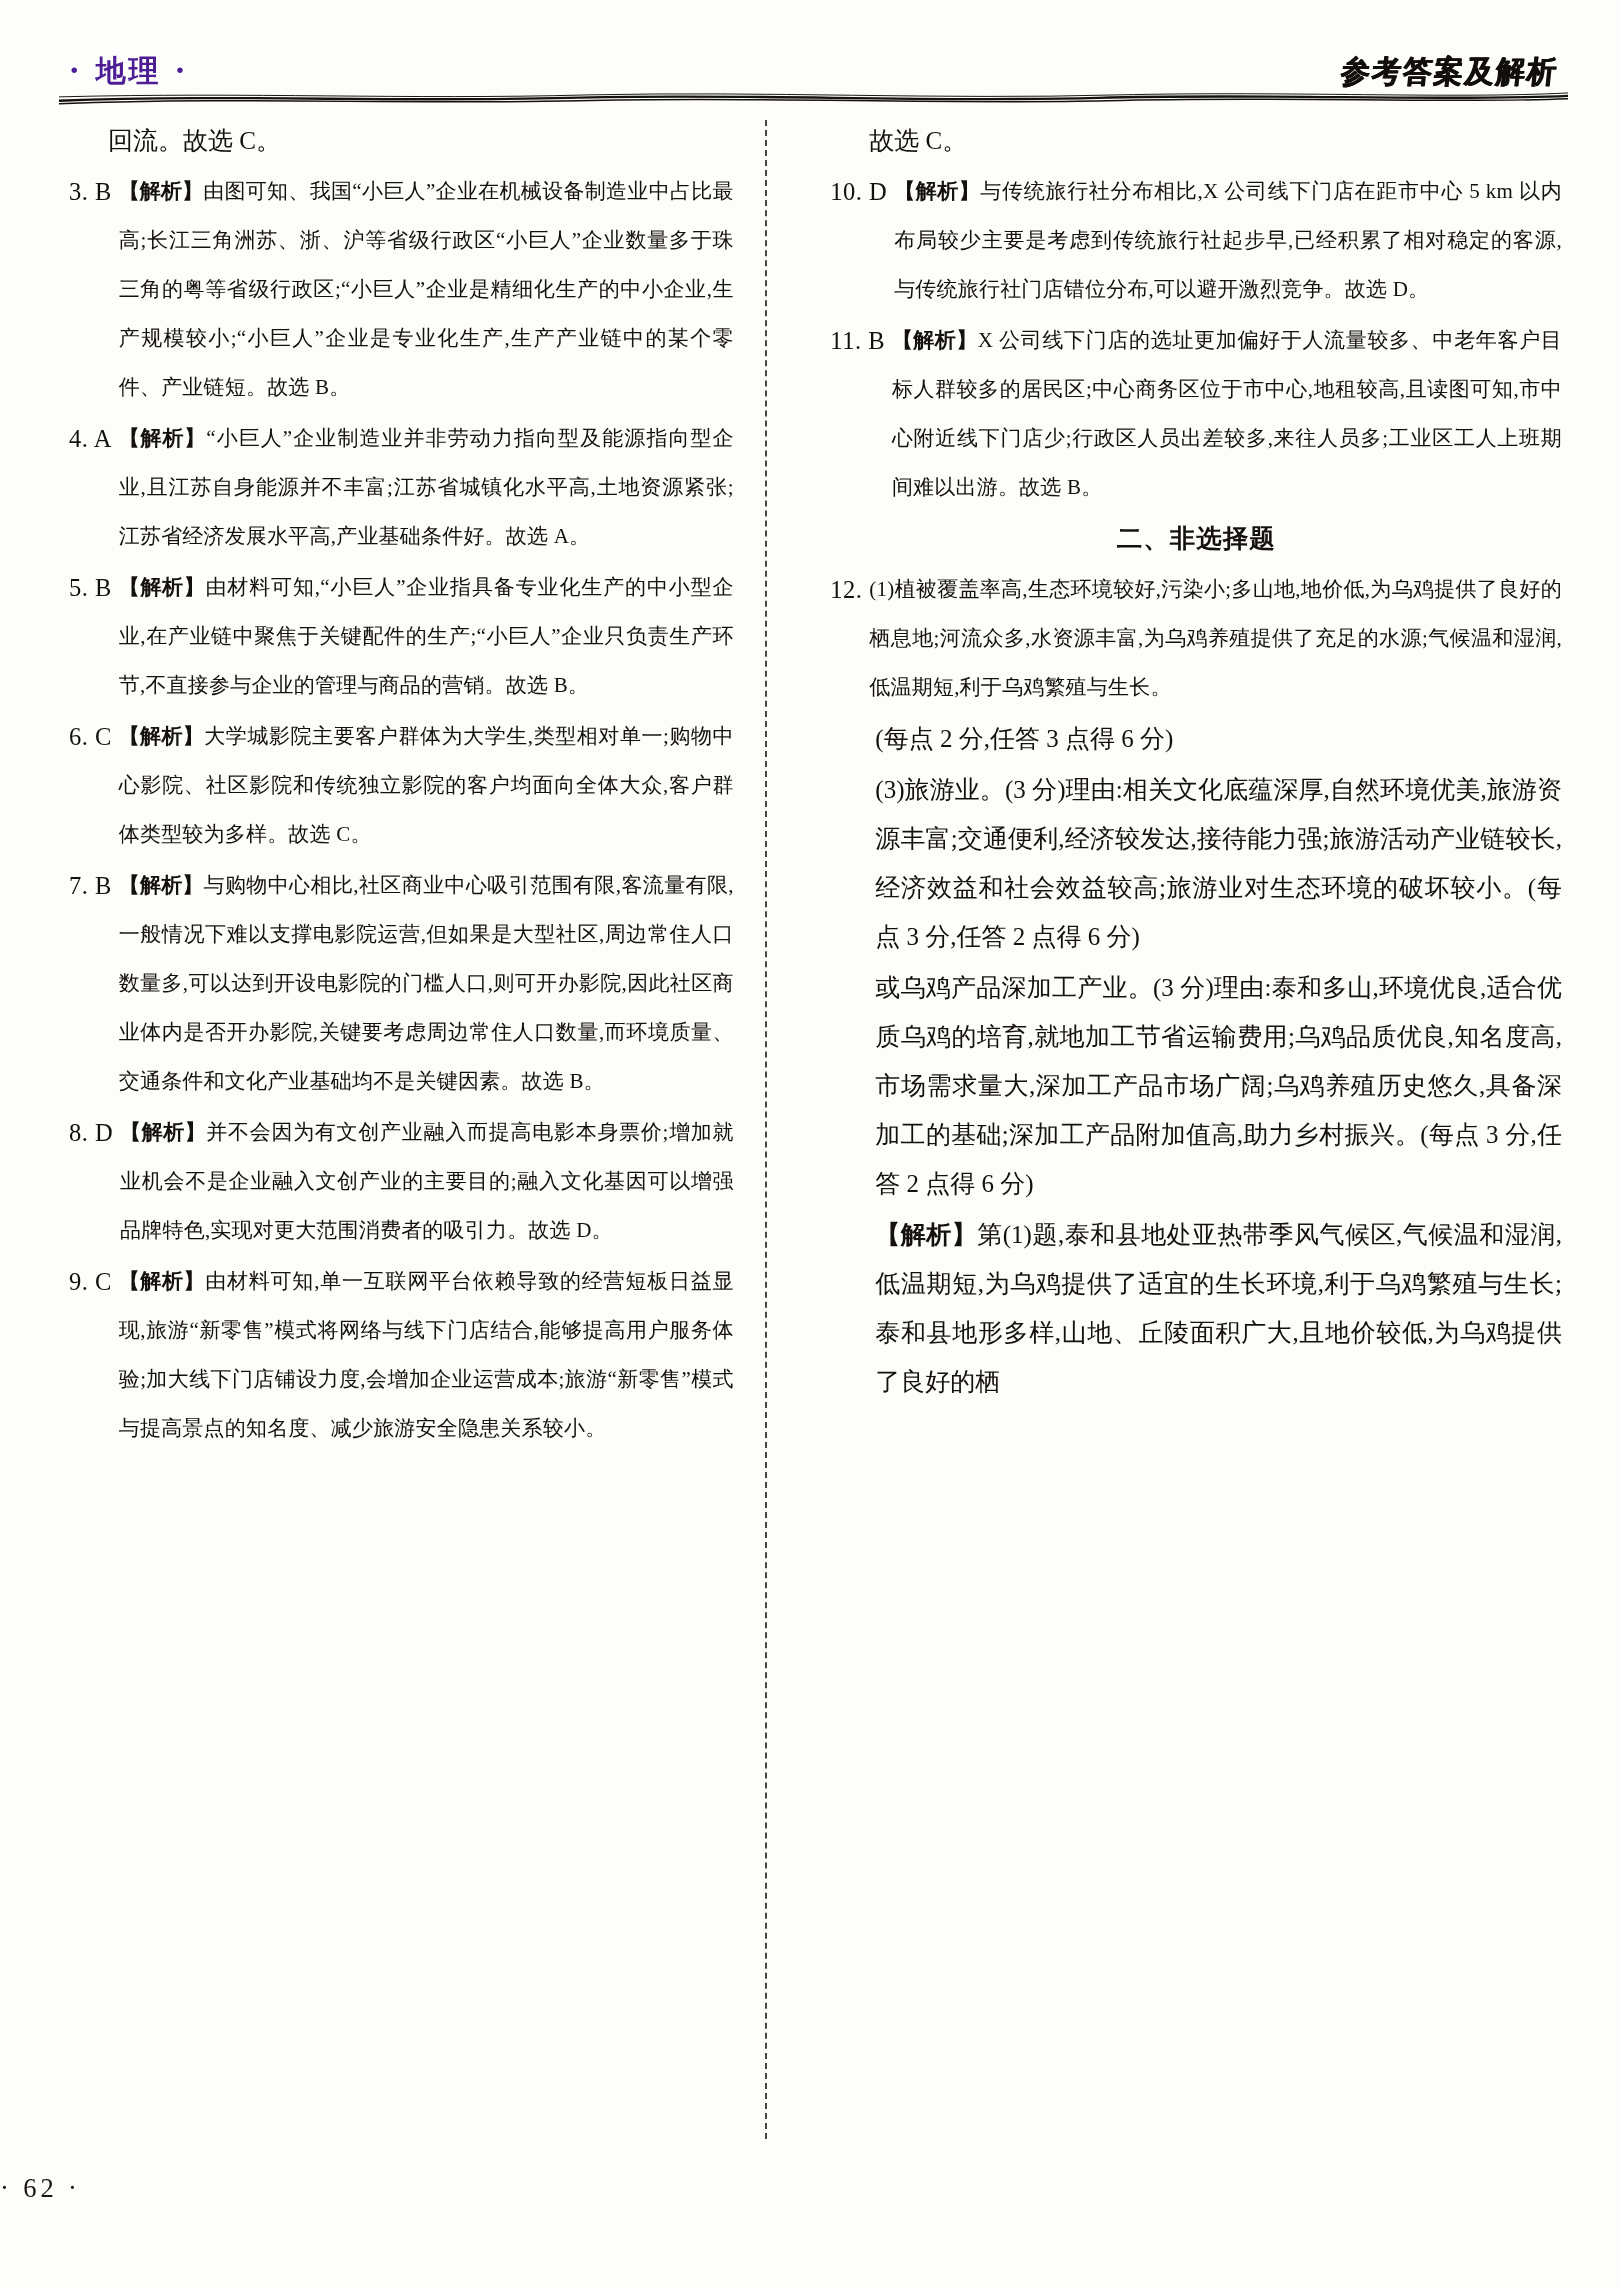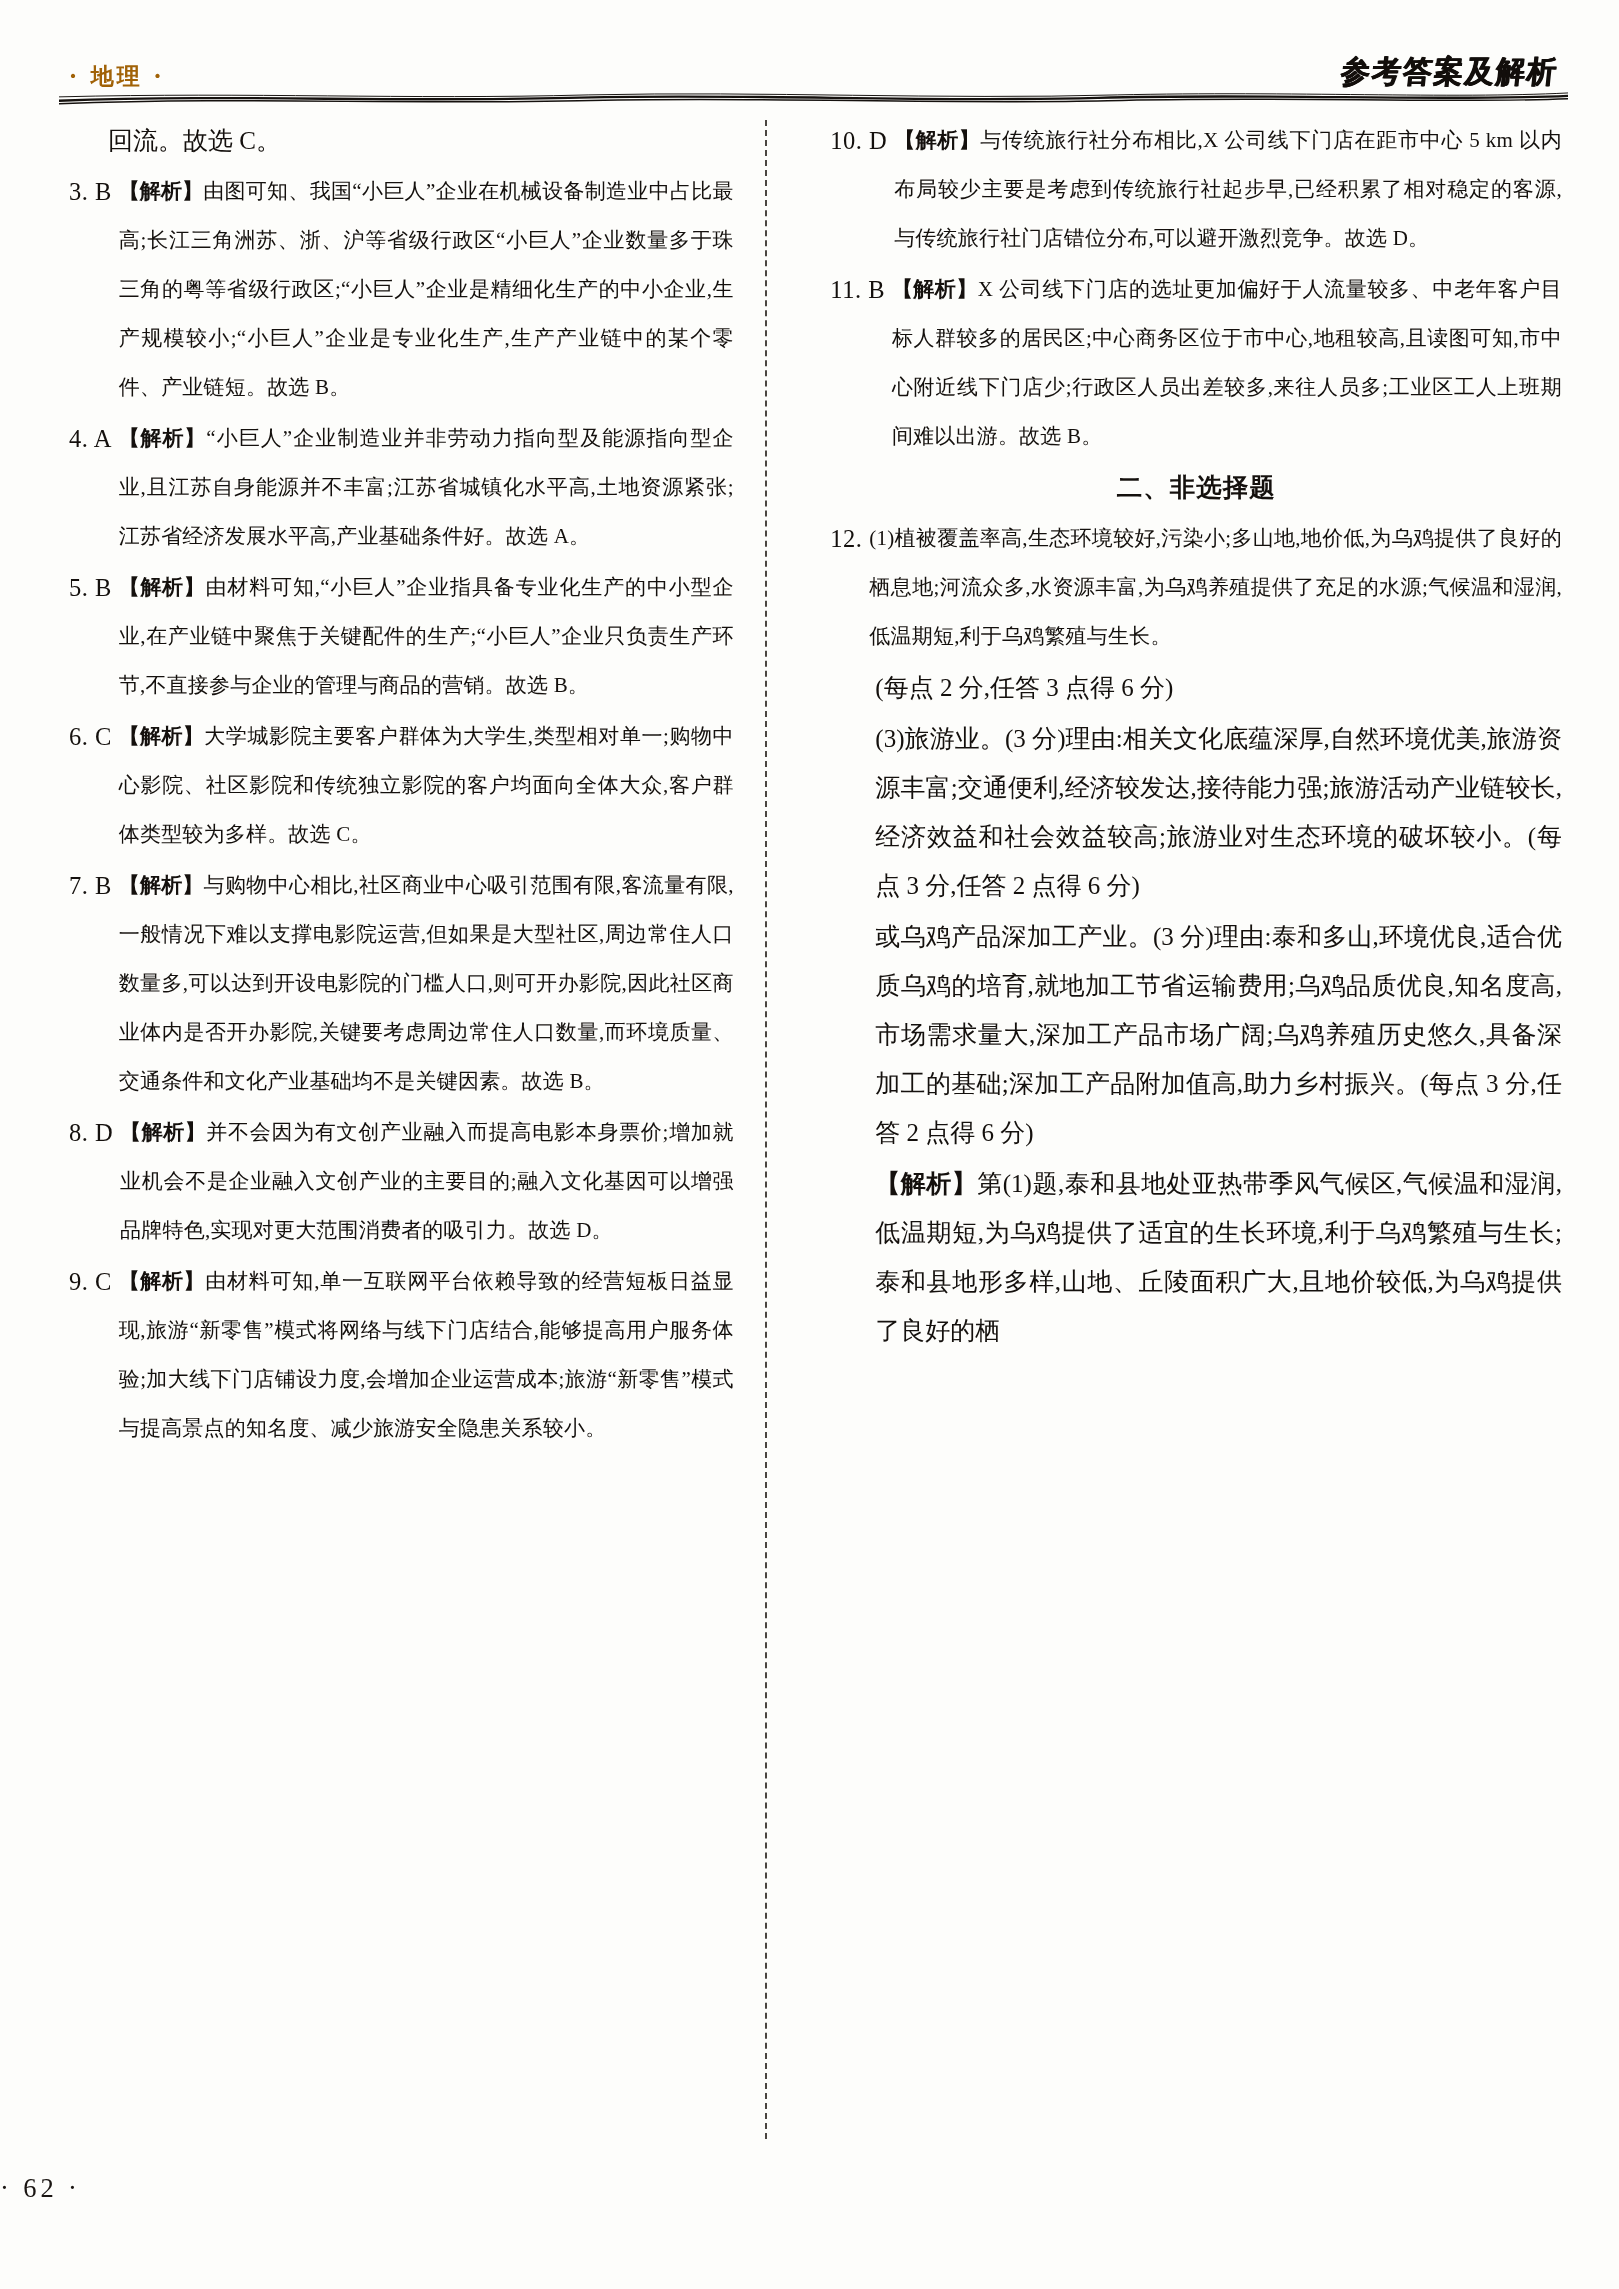--- a/index.html
+++ b/index.html
@@ -29,24 +29,24 @@
     left: 69px;
     right: 61px;
     top: 35px;
     height: 57px;
     display: flex;
     align-items: flex-end;
     justify-content: space-between;
   }
   .head-left {
     font-family: "DejaVu Serif", serif;
-    font-size: 23px;
+    font-size: 30px;
     font-weight: 700;
     letter-spacing: 2.9px;
-    color: #a16207;
+    color: #4c1d95;
     white-space: nowrap;
     margin-top: 11px;
   }
   .head-right {
     font-family: "DejaVu Serif", serif;
     font-size: 29px;
     font-weight: 700;
     letter-spacing: 2px;
     color: #120e0b;
     white-space: nowrap;
@@ -209,20 +209,21 @@
         <span class="marker">9. C</span>
         <span class="body"><span class="tag">【解析】</span><span>由材料可知,单一互联网平台依赖导致的经营短板日益显现,旅游“新零售”模式将网络与线下门店结合,能够提高用户服务体验;加大线下门店铺设力度,会增加企业运营成本;旅游“新零售”模式与提高景点的知名度、减少旅游安全隐患关系较小。</span></span>
       </div>
 
     </div>
 
     <div class="col-divider"></div>
 
     <div class="col right">
 
+      <div class="cont hang-s">故选 C。</div>
 
       <div class="block">
         <span class="marker">10. D</span>
         <span class="body"><span class="tag">【解析】</span><span>与传统旅行社分布相比,X 公司线下门店在距市中心 5 km 以内布局较少主要是考虑到传统旅行社起步早,已经积累了相对稳定的客源,与传统旅行社门店错位分布,可以避开激烈竞争。故选 D。</span></span>
       </div>
 
       <div class="block">
         <span class="marker">11. B</span>
         <span class="body"><span class="tag">【解析】</span><span>X 公司线下门店的选址更加偏好于人流量较多、中老年客户目标人群较多的居民区;中心商务区位于市中心,地租较高,且读图可知,市中心附近线下门店少;行政区人员出差较多,来往人员多;工业区工人上班期间难以出游。故选 B。</span></span>
       </div>

